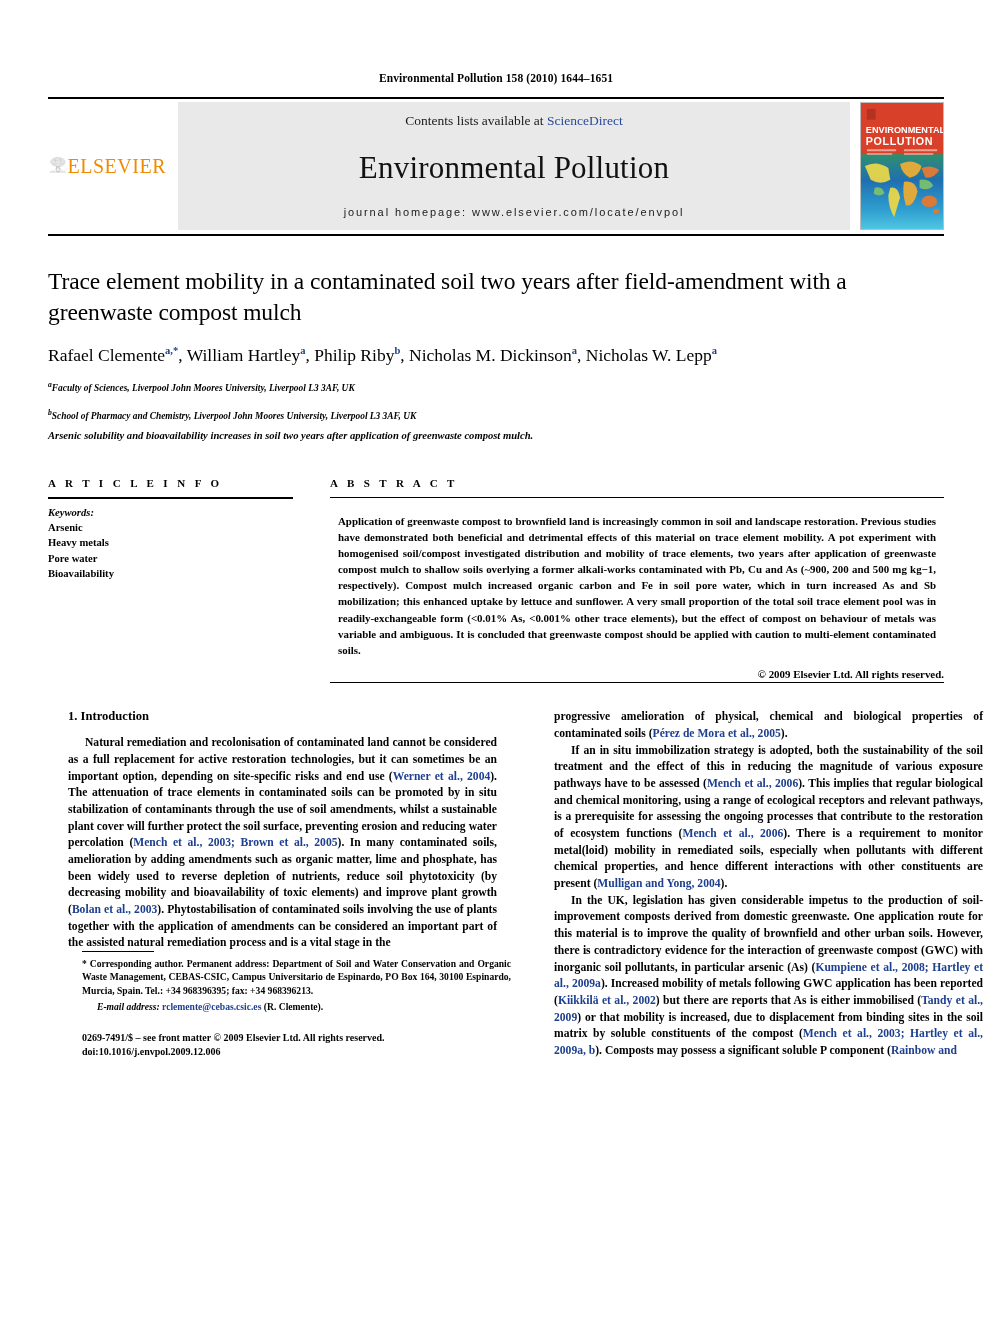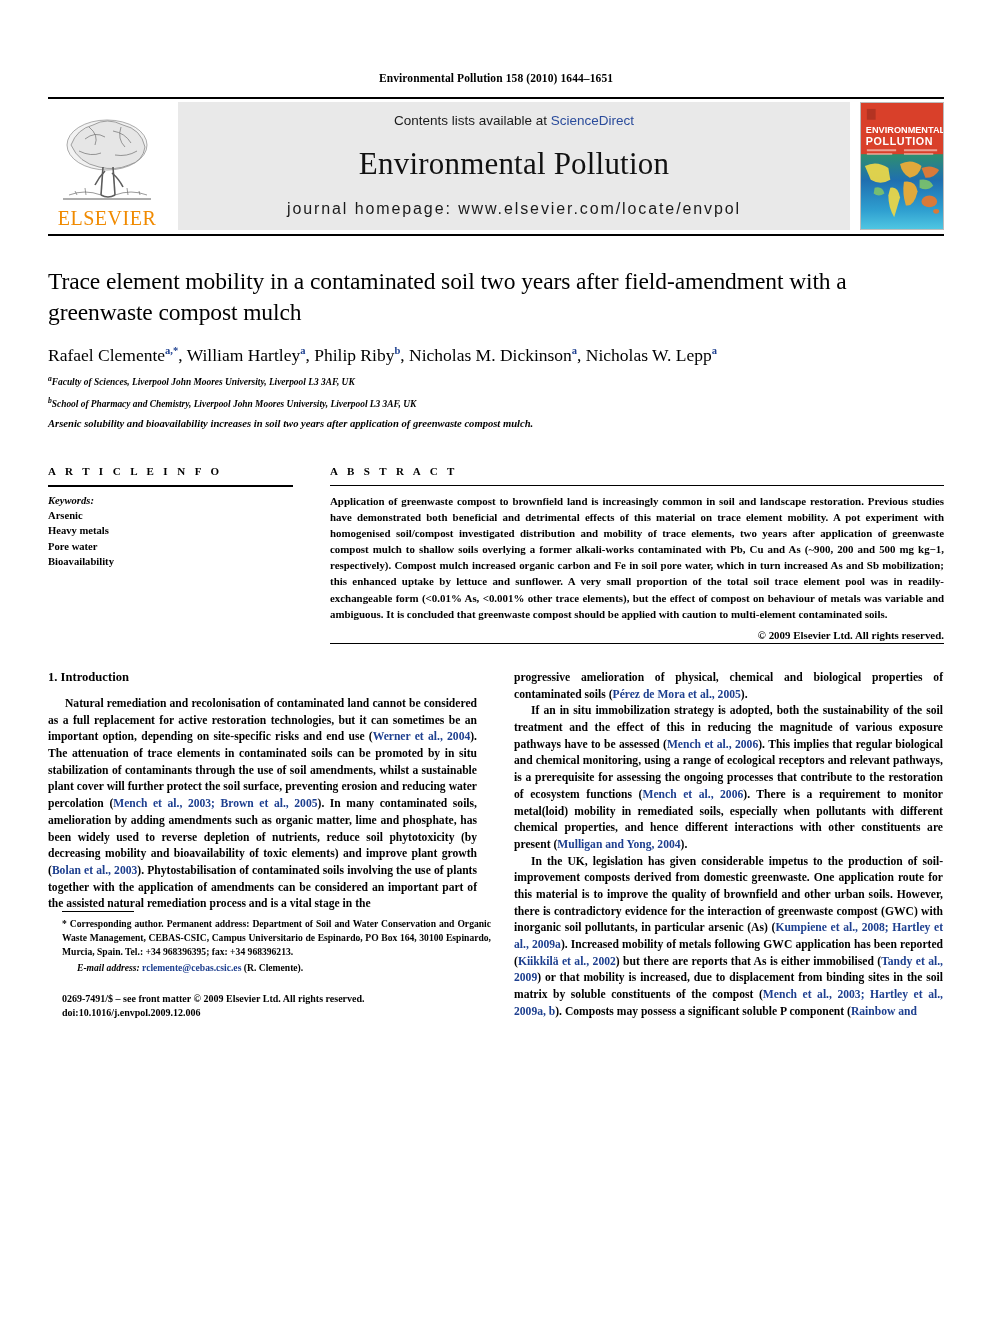--- a/index.html
+++ b/index.html
@@ -32,21 +32,21 @@
   .masthead {
     display: flex;
     align-items: stretch;
     height: 128px;
     margin-top: 3px;
   }
   .elsevier-logo {
     width: 118px;
     flex: 0 0 118px;
     display: flex;
-    flex-direction: column;
+    flex-direction: row;
     justify-content: flex-end;
     align-items: center;
     padding-bottom: 2px;
   }
   .elsevier-tree { width: 104px; height: 92px; display:block; }
   .elsevier-word {
     font-family: "Liberation Serif", serif;
     color: #F08A00;
     font-size: 20px;
     letter-spacing: .5px;
@@ -57,34 +57,34 @@
     flex: 1 1 auto;
     background: #e9e9e9;
     margin: 0 10px 0 12px;
     display: flex;
     flex-direction: column;
     justify-content: space-between;
     align-items: center;
     padding: 11px 0 12px 0;
   }
   .contents-line {
-    font-family: Liberation Sans, sans-serif;
+    font-family: Liberation Serif, serif;
     font-size: 13.5px;
     color: #1a1a1a;
   }
   .contents-line .sd { color: #2a4b9b; }
   .journal-title {
     font-family: "Liberation Serif", serif;
     font-size: 31px;
     color: #111;
     letter-spacing: .2px;
   }
   .homepage-line {
     font-family: "Liberation Sans", sans-serif;
-    font-size: 16px;
+    font-size: 11px;
     letter-spacing: 1.9px;
     color: #1a1a1a;
   }
   .cover-thumb {
     width: 84px;
     flex: 0 0 84px;
     border: 1px solid #bdbdbd;
     position: relative;
     overflow: hidden;
     background: #15803d;
@@ -106,21 +106,21 @@
     font-size: 17.5px;
     margin-top: 17px;
     line-height: 1.3;
   }
   .authors sup { font-size: 10.5px; color: #1d3f8f; font-weight: bold; }
   .affil {
     font-size: 9.4px;
     font-style: italic;
     font-weight: bold;
     line-height: 1.42;
-    margin-top: 7px;
+    margin-top: 13px;
   }
   .affil sup { font-size: 7.6px; }
   .highlight-line {
     font-size: 10.6px;
     font-style: italic;
     font-weight: bold;
     margin-top: 6px;
   }
 
   
@@ -139,30 +139,30 @@
   .info-group { font-size: 10.6px; line-height: 1.44; padding: 6px 0 9px 0; }
   .info-group .lbl { font-style: italic; font-weight: bold; }
   .info-group div { font-weight: bold; }
   .abstract-body {
     font-size: 10.9px;
     line-height: 1.48;
     text-align: justify;
     font-weight: bold;
     padding-top: 7px;
   }
-  .abstract-body p { margin: 0; }
+  .abstract-body p { margin: 8px; }
   .copyright { text-align: right; font-weight: bold; font-size: 10.9px; margin-top: 5px; }
 
   
   .body-cols {
     margin-top: 26px;
     display: flex;
     column-gap: 37px;
   }
-  .bcol { width: 429px; flex: 0 0 429px; position: relative; }
+  .bcol { width: 429px; flex: 0 0 429px; position: relative; margin-left: 20px; }
   .sec-title {
     font-size: 12.6px;
     font-weight: bold;
     margin: 0 0 11px 0;
   }
   .para {
     font-size: 11.6px;
     line-height: 1.44;
     text-align: justify;
     font-weight: bold;

